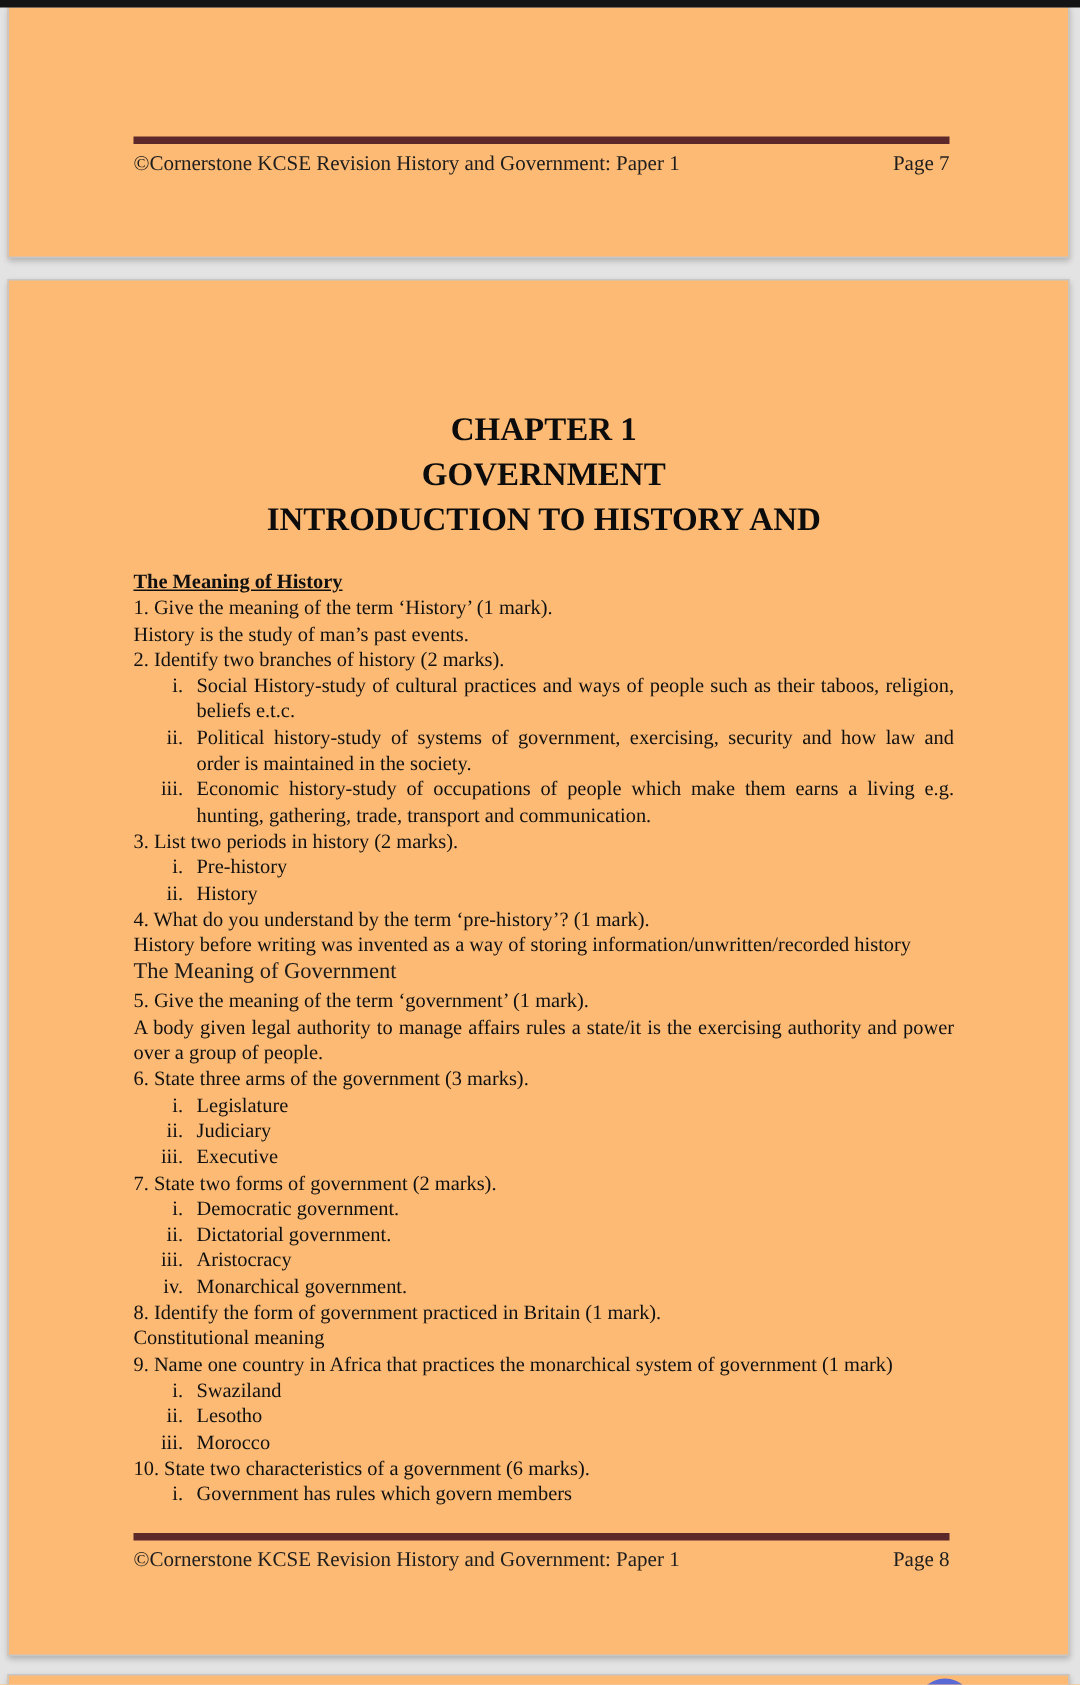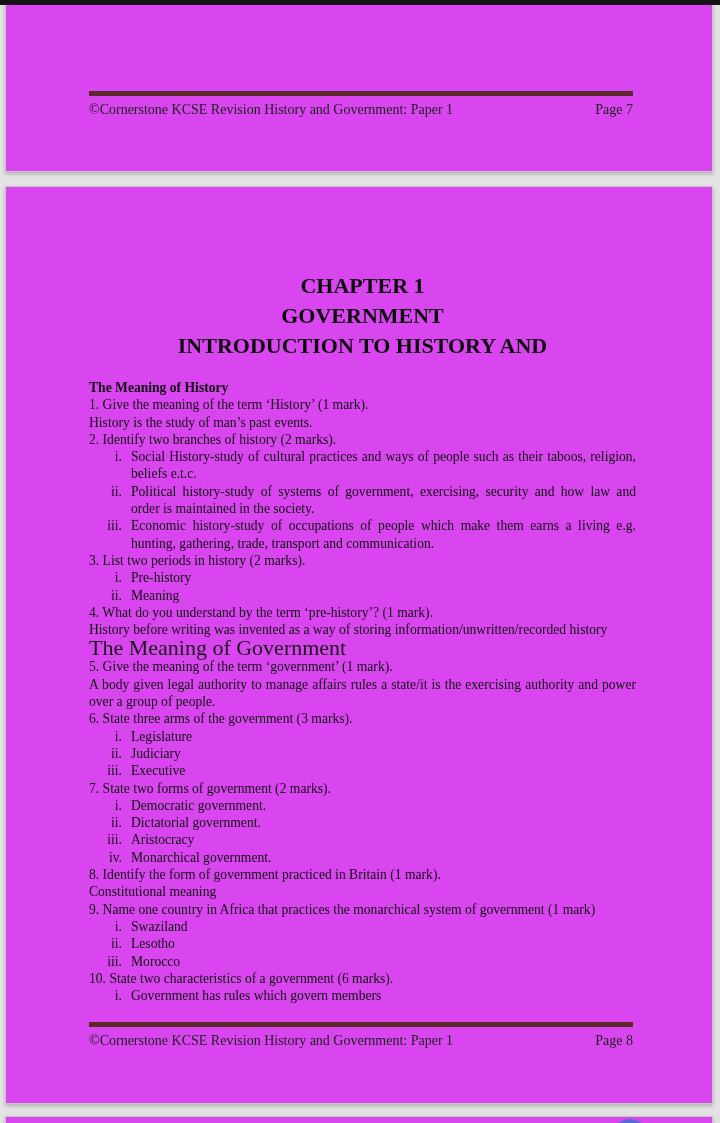--- a/index.html
+++ b/index.html
@@ -9,21 +9,21 @@
     background:#e3e3e3;
     overflow:hidden;
     font-family:"Liberation Serif","DejaVu Serif",serif;
     color:#151515;
   }
   .topbar {
     position:absolute; top:0; left:0; width:720px; height:5px;
     background:var(--topbar,#141414); z-index:9;
   }
   .sheet {
-    position:absolute; left:5px; width:708px; background:#d946ef;
+    position:absolute; left:5px; width:708px; background:#fdba74;
     border:1px solid #c6c6c6;
     box-shadow:0 2px 4px rgba(0,0,0,0.22);
   }
   .sheet-p7 { top:4px;    height:168px; }
   .sheet-p8 { top:186px;  height:918px; }
   .sheet-p9 { top:1116px; height:60px;  }
 
   .pagefooter { position:absolute; left:83px; right:79px; }
   .sheet-p7 .pagefooter { top:86px; }
   .sheet-p8 .pagefooter { top:835px; }
@@ -36,22 +36,22 @@
   }
 
   .content {
     position:absolute; top:84px; left:83px; width:547px;
     font-size:13.6px; line-height:17.3px; color:#101010;
   }
   .chapter {
     text-align:center; font-weight:bold; font-size:22px; line-height:30px;
     margin-bottom:18px; color:#0c0c0c;
   }
-  .h-underline { font-weight:bold; }
-  .h-large { font-size:22px; line-height:20px; color:#1a1a1a; }
+  .h-underline { font-weight:bold; text-decoration:underline; }
+  .h-large { font-size:15px; line-height:20px; color:#1a1a1a; }
   .q { font-weight:normal; text-align:justify; }
   .a { text-align:justify; }
   .li { display:flex; }
   .li .num { flex:none; width:33px; text-align:right; }
   .li .txt { flex:1; margin-left:9px; text-align:justify; }
 
   .fab {
     position:absolute; left:611px; top:1119px; width:38px; height:38px;
     border-radius:50%; background:var(--fab,#5b69d4); z-index:10;
     border:none; cursor:pointer;
@@ -96,21 +96,21 @@
           <span class="num">iii.</span>
           <span class="txt">Economic history-study of occupations of people which make them earns a living e.g. hunting, gathering, trade, transport and communication.</span>
         </div>
         <div class="q">3. List two periods in history (2 marks).</div>
         <div class="li">
           <span class="num">i.</span>
           <span class="txt">Pre-history</span>
         </div>
         <div class="li">
           <span class="num">ii.</span>
-          <span class="txt">Meaning</span>
+          <span class="txt">History</span>
         </div>
         <div class="q">4. What do you understand by the term ‘pre-history’? (1 mark).</div>
         <div class="a">History before writing was invented as a way of storing information/unwritten/recorded history</div>
         <div class="h-large">The Meaning of Government</div>
         <div class="q">5. Give the meaning of the term ‘government’ (1 mark).</div>
         <div class="a">A body given legal authority to manage affairs rules a state/it is the exercising authority and power over a group of people.</div>
         <div class="q">6. State three arms of the government (3 marks).</div>
         <div class="li">
           <span class="num">i.</span>
           <span class="txt">Legislature</span>

